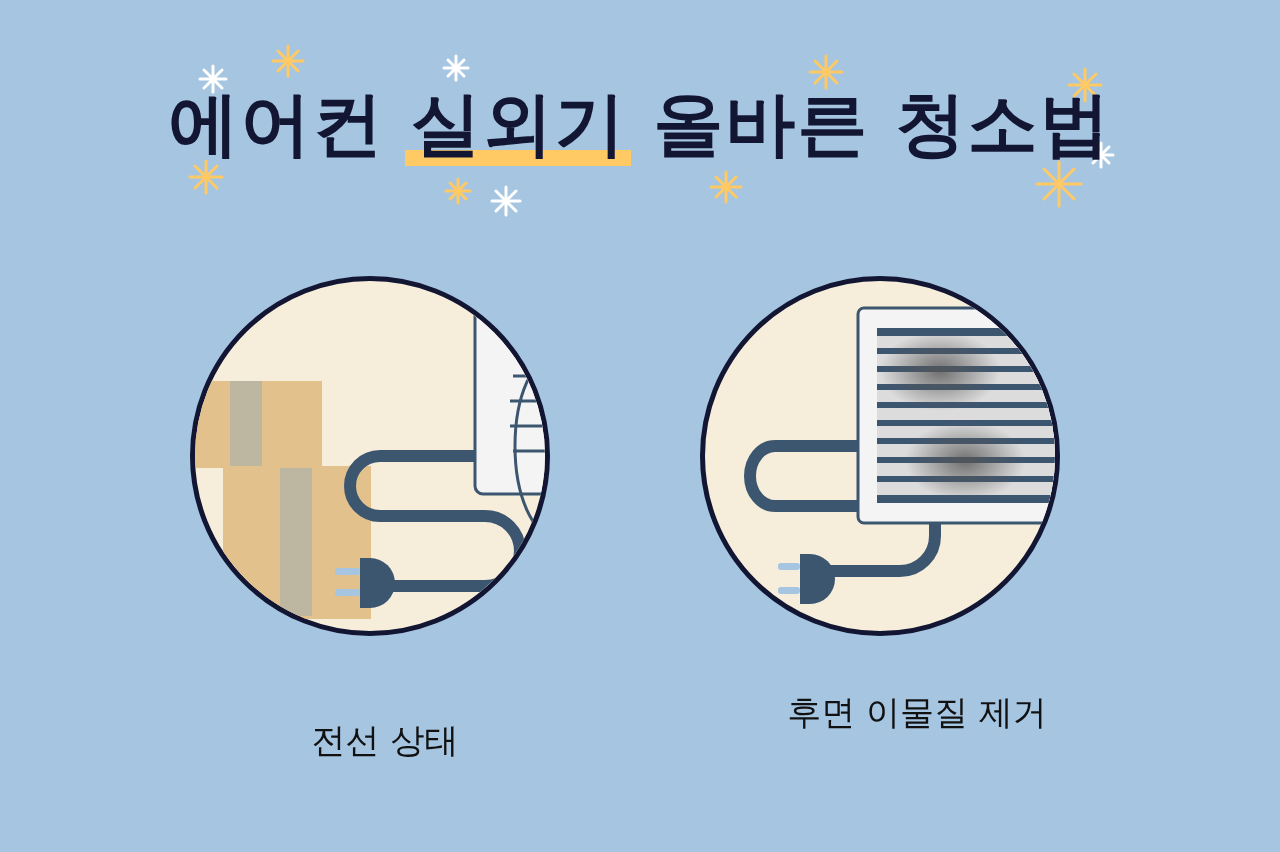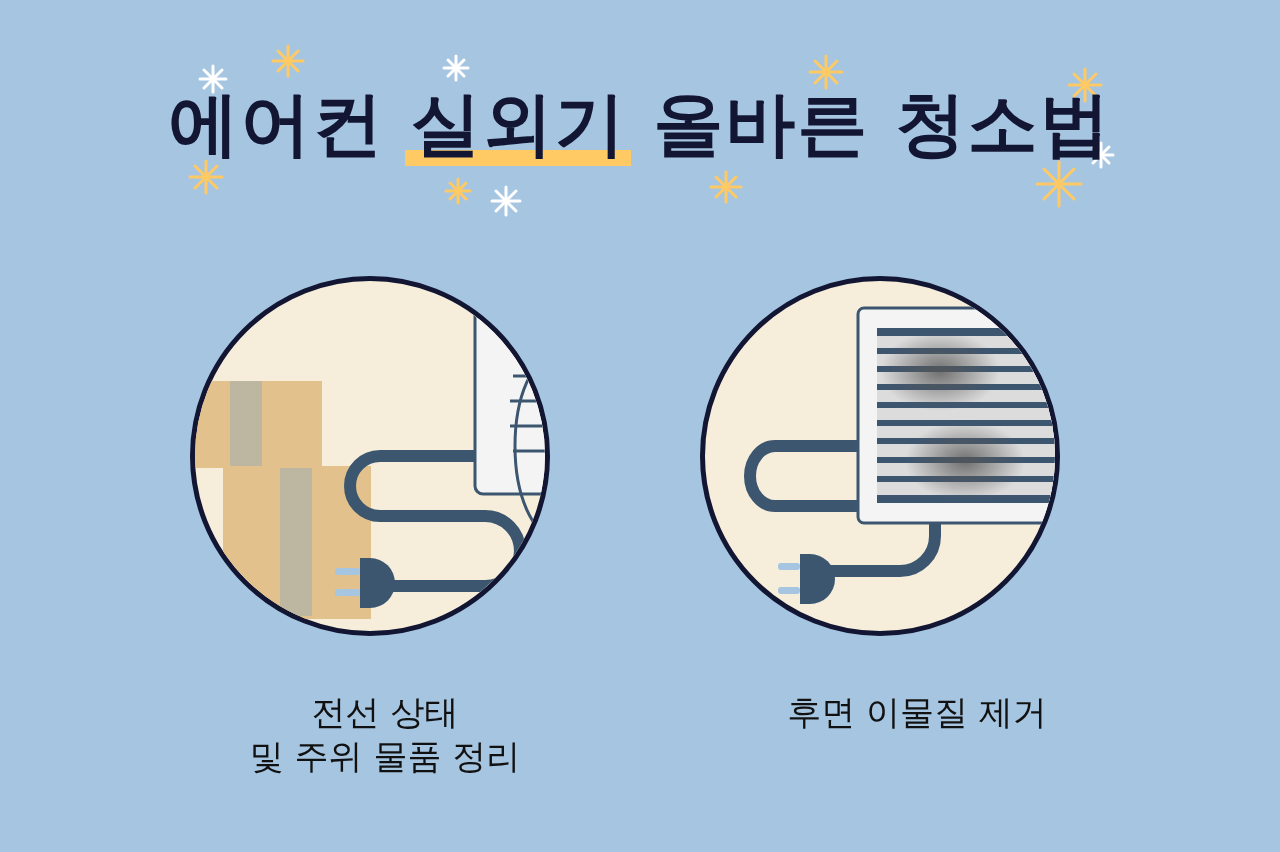--- a/index.html
+++ b/index.html
@@ -139,19 +139,18 @@
       <rect x="177" y="219" width="200" height="8"></rect>
     </g>
     <ellipse cx="240" cy="95" rx="60" ry="40" fill="url(#dust)"></ellipse>
     <ellipse cx="265" cy="185" rx="60" ry="40" fill="url(#dust)"></ellipse>
     <path d="M100 278 h10 a25 25 0 0 1 0 50 h-10 Z" fill="#3d5670"></path>
     <rect x="78" y="287" width="22" height="7" rx="3" fill="#a6c5e1"></rect>
     <rect x="78" y="311" width="22" height="7" rx="3" fill="#a6c5e1"></rect>
   </svg>
 </div>
 
-<div class="caption" style="left:190px;top:690px;width:390px;">
+<div class="caption" style="left:190px;top:718px;width:390px;">
   <div>전선 상태</div>
-  <div>및 주위 물품 정리</div>
 </div>
 <div class="caption" style="left:722px;top:690px;width:390px;">
   <div>후면 이물질 제거</div>
 </div>
 
 </body></html>

